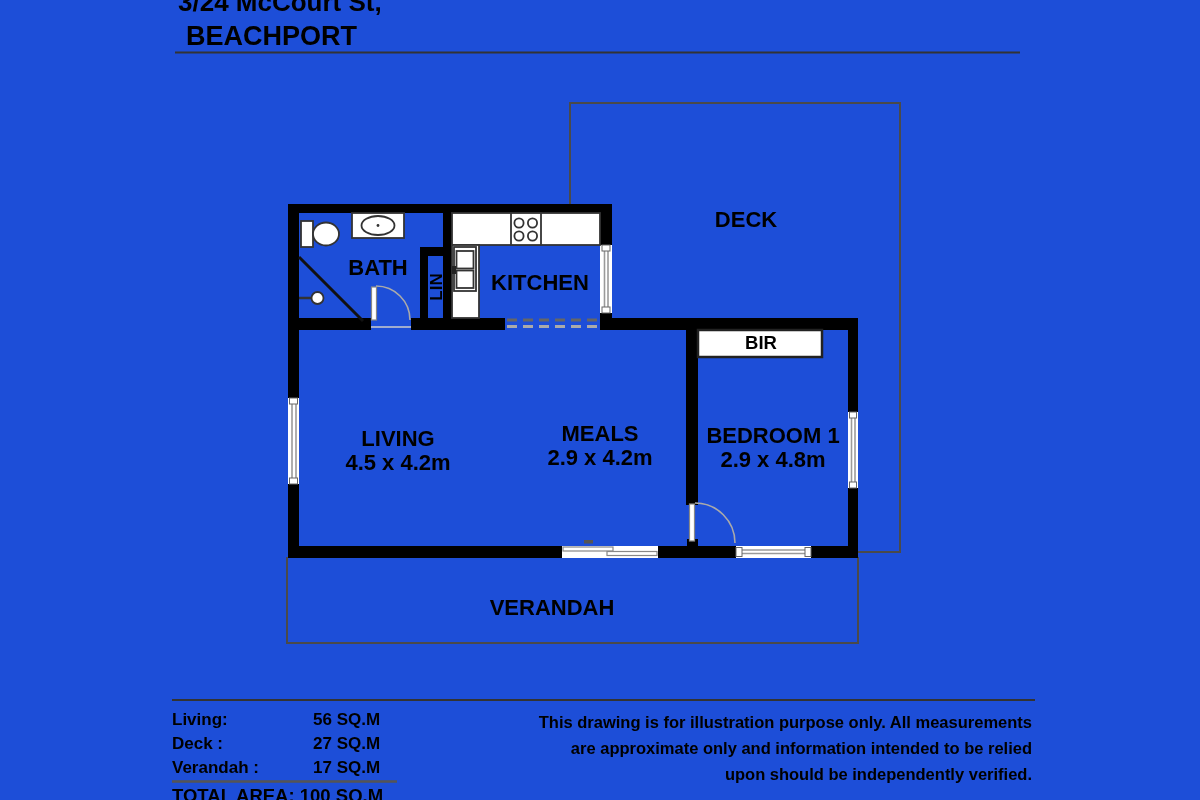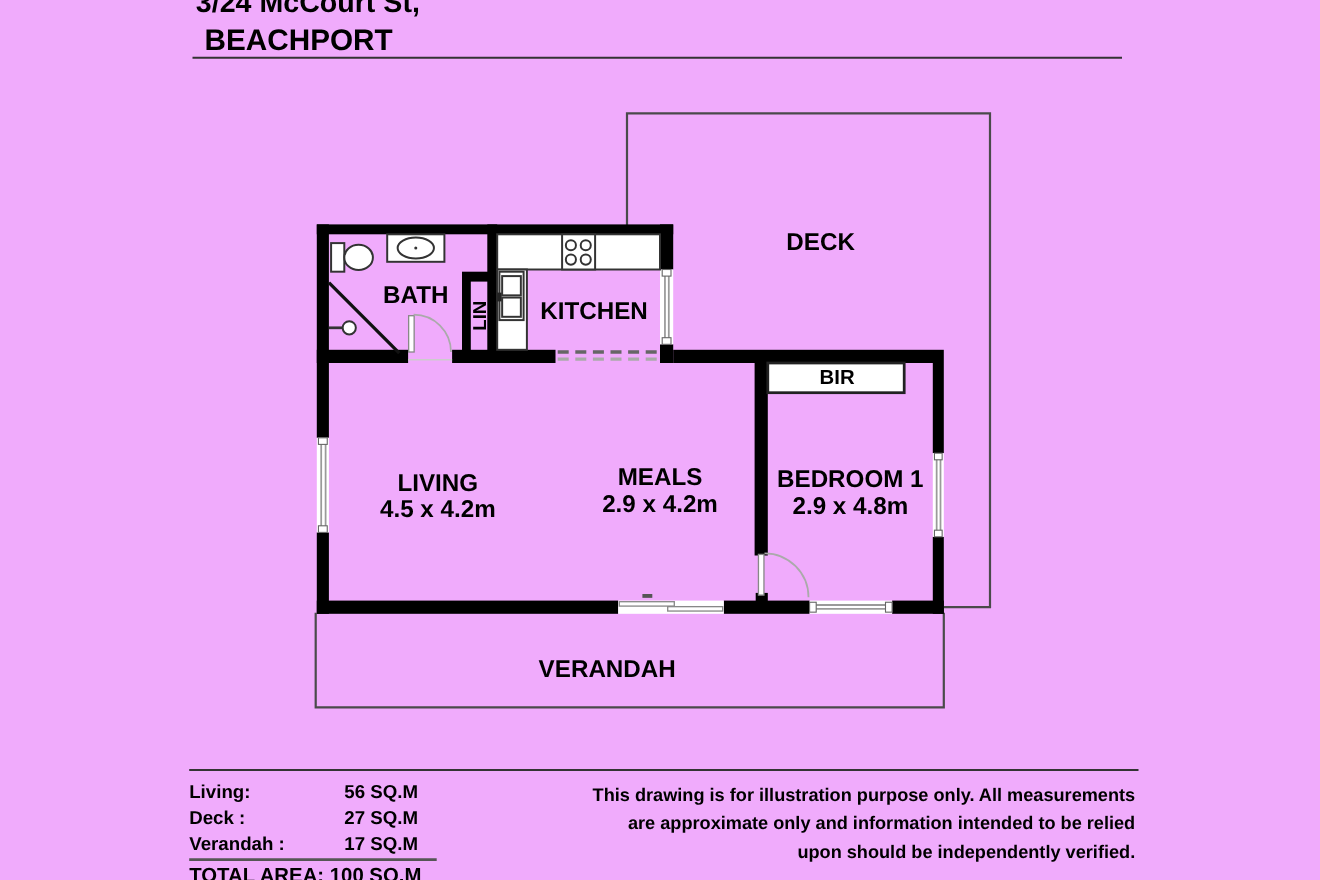--- a/index.html
+++ b/index.html
@@ -1,16 +1,16 @@
 <!DOCTYPE html>
 <html style="--wall: #000000; --outline: #4a4a4a; --window: #9a9a9a; --text: #000000;"><head>
 <meta charset="utf-8">
 <style>
   html,body{margin:0;padding:0;background:#ffffff;}
-  .page{width:1200px;height:800px;position:relative;background:#f0abfc;overflow:hidden;}
+  .page{width:1200px;height:800px;position:relative;background:#1d4ed8;overflow:hidden;}
   svg{display:block;}
   .wall{fill:var(--wall,#000);stroke:none;}
   .thin{stroke:var(--outline,#4a4a4a);stroke-width:2;fill:none;}
   .fix{stroke:#333;stroke-width:1.8;fill:#fff;}
   .fixthick{stroke:#111;stroke-width:3;fill:none;}
   .winline{stroke:var(--window,#9a9a9a);stroke-width:1.6;fill:none;}
   .wincap{fill:#fff;stroke:#666;stroke-width:1;}
   .arc{stroke:#aaa;stroke-width:1.6;fill:none;}
   .leaf{stroke:#888;stroke-width:1.2;fill:#fff;}
   .lbl{font:bold 22px "Liberation Sans",sans-serif;fill:var(--text,#000);text-anchor:middle;}

